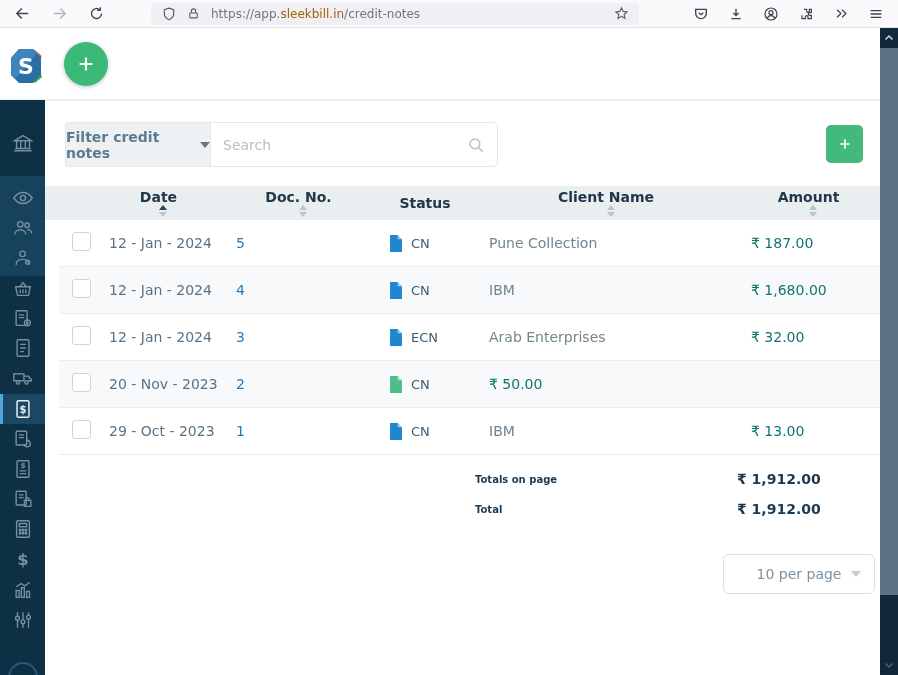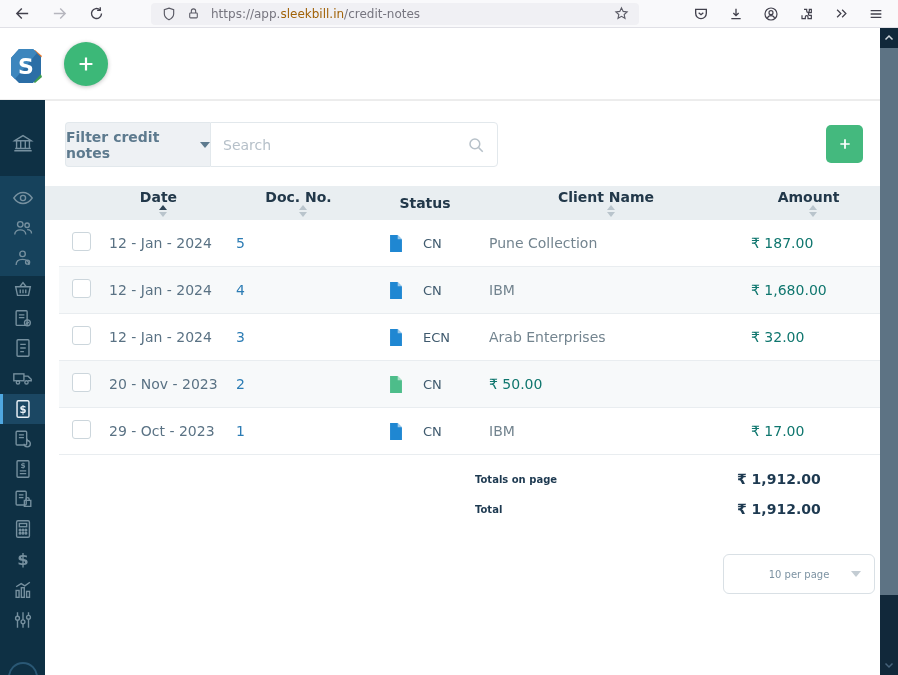--- a/index.html
+++ b/index.html
@@ -80,35 +80,35 @@
   .sort .down { border-top:5px solid #b9c4cc; }
   .sort.asc .up { border-bottom-color:#2e4456; }
 
   .tbody { position:absolute; left:0; right:0; top:119px;padding-left:14px; }
   .trow { height:47px; border-bottom:1px solid #e9edf0; font-size:14px; }
   .trow.alt { background:#f7f9fa; }
   .checkbox { width:19px; height:19px; border:1px solid #ccd6dc; border-radius:3px; background:#fff;
     margin-left:13px; display:inline-block; cursor:pointer; }
   .c-date { color:#5a7284; }
   .doc-link { color:#2c7cb4; text-decoration:none; cursor:pointer; }
-  .c-status { display:flex; align-items:center; gap:20px; color:#3f5a6e; font-size:13px; }
+  .c-status { display:flex; align-items:center; gap:8px; color:#3f5a6e; font-size:13px; }
   .file-icon { display:flex; }
   .file-icon[data-color="blue"] { color:#1f87d2; }
   .file-icon[data-color="green"] { color:#4dbd8a; }
   .c-client { color:#73848f; }
   .c-amount { color:#0f766e; }
 
   .totals { position:absolute; left:0; right:0; top:363px; }
   .totals .grid-cols { height:30px; }
   .t-label { grid-column:5; color:#1d3950; font-weight:bold; font-size:10px; }
   .t-value { grid-column:6; color:#1d3950; font-weight:bold; font-size:14px; }
 
   .per-page { position:absolute; left:678px; top:453px; width:152px; height:40px;
     border:1px solid #d9e0e5; border-radius:6px; display:flex; align-items:center; justify-content:center;
-    color:#7d93a3; font-size:10px; cursor:pointer; background:#fff; }
+    color:#7d93a3; font-size:14px; cursor:pointer; background:#fff; }
   .per-page .tri { position:absolute; right:13px; width:0; height:0; border-left:5px solid transparent;
     border-right:5px solid transparent; border-top:6px solid #c3ccd3; }
 
   
   .scrollbar { position:absolute; right:0; top:0; width:18px; height:647px; background:#11283a; }
   .scroll-up { position:absolute; top:2px; left:0; width:18px; height:16px; display:flex;
     align-items:center; justify-content:center; color:#cfd6db; }
   .scroll-thumb { position:absolute; top:20px; left:0; width:18px; height:547px; background:#5d7384; cursor:grab; }
   .scroll-down { position:absolute; bottom:2px; left:0; width:18px; height:16px; display:flex;
     align-items:center; justify-content:center; color:#46627a; }
@@ -469,21 +469,21 @@
         <div class="c-status">
             <span class="file-icon" data-color="blue">
               <svg width="14" height="17" viewBox="0 0 16 20">
                 <path d="M1 0h9l5 5v15H1z" fill="currentColor"></path>
                 <path d="M10 0l5 5h-5z" fill="#fff" opacity=".55"></path>
               </svg>
             </span>
             <span>CN</span>
           </div>
         <div class="c-client">IBM</div>
-        <div class="c-amount">₹ 17.00</div>
+        <div class="c-amount">₹ 13.00</div>
       </div>
     </div>
 
     <div class="totals">
       <div class="grid-cols">
         <div class="t-label">Totals on page</div>
         <div class="t-value">₹ 1,912.00</div>
       </div>
       <div class="grid-cols">
         <div class="t-label">Total</div>

